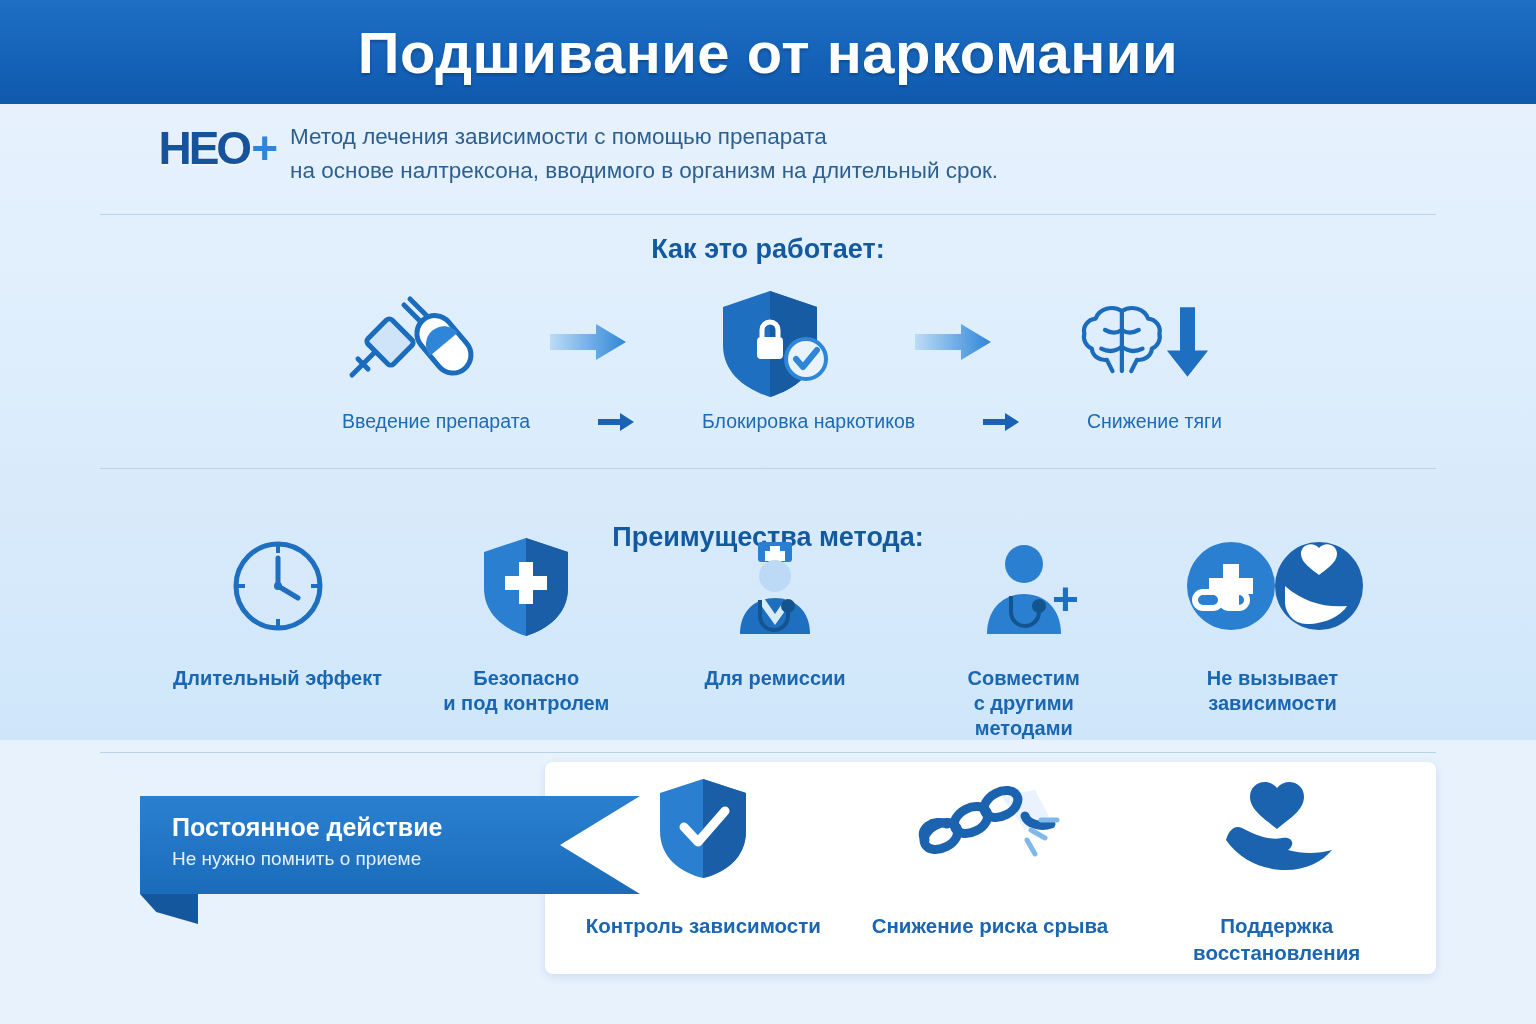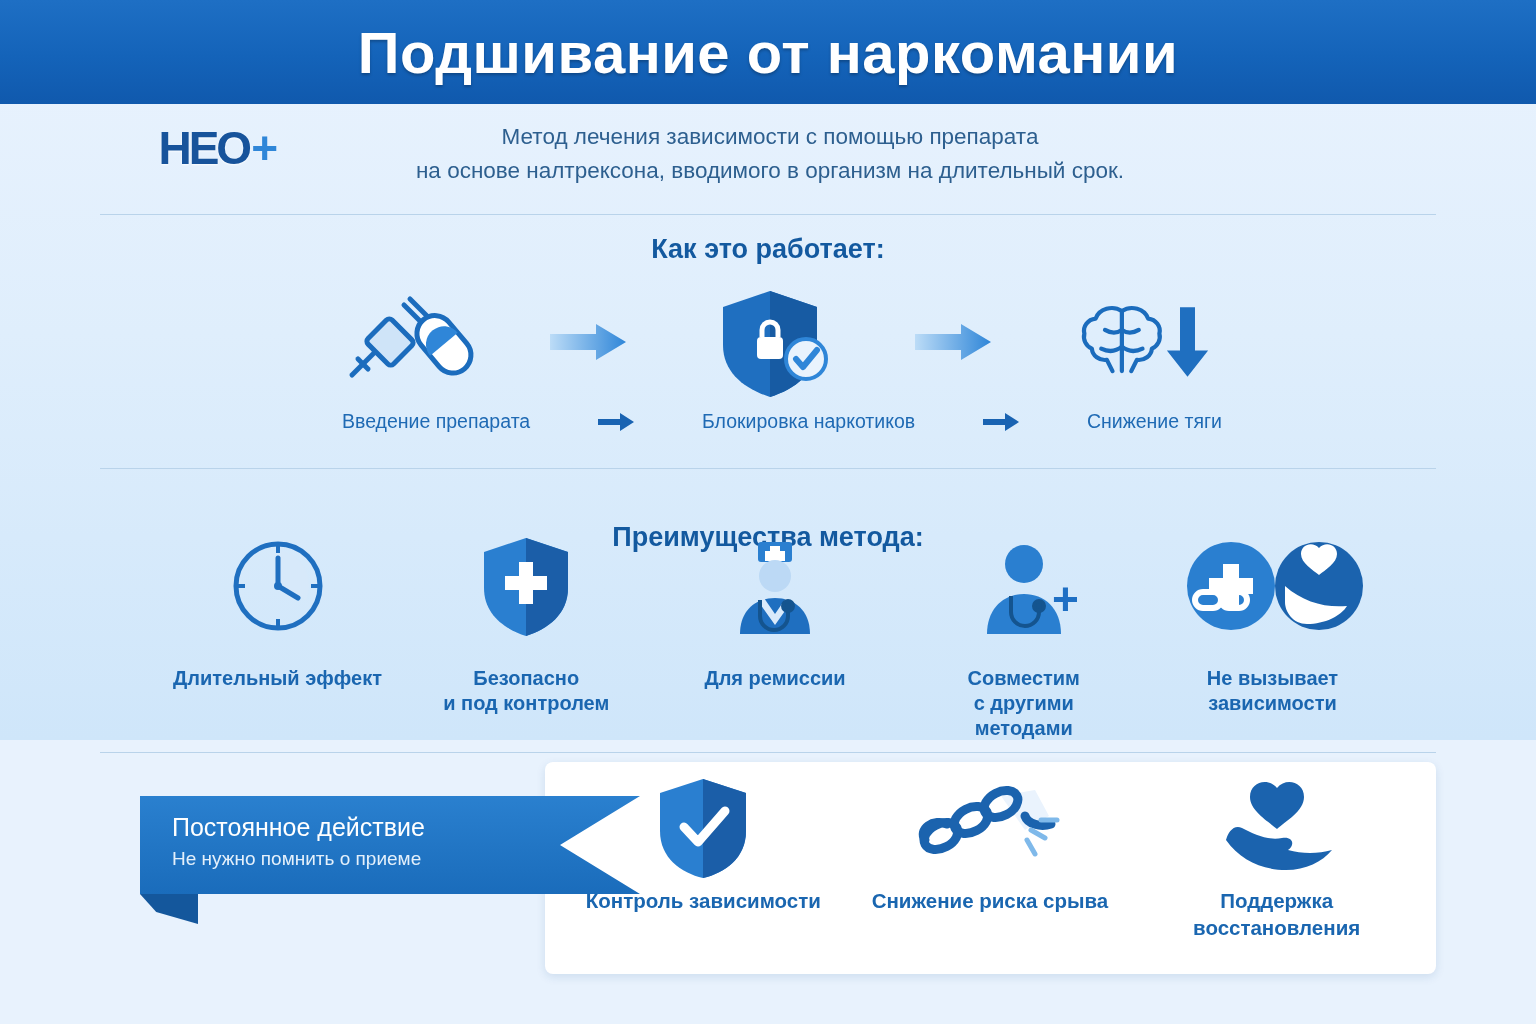--- a/index.html
+++ b/index.html
@@ -65,21 +65,20 @@
     font-size: 46px;
     font-weight: bold;
     margin-left: 2px;
   }
 
   .intro {
     position: absolute;
     left: 290px;
     top: 120px;
     width: 960px;
-    text-align: center;
     color: #2d5f8f;
     font-size: 22.5px;
     line-height: 1.5;
   }
 
   .divider {
     position: absolute;
     left: 100px;
     width: 1336px;
     height: 1px;
@@ -207,20 +206,21 @@
     width: 860px;
     display: flex;
     justify-content: space-around;
     align-items: flex-start;
   }
   .bottom-item {
     width: 250px;
     display: flex;
     flex-direction: column;
     align-items: center;
+    gap: 25px;
   }
   .bottom-icon {
     height: 105px;
     display: flex;
     align-items: center;
     justify-content: center;
   }
   .bottom-label {
     margin-top: 8px;
     color: #1a66b0;
@@ -252,21 +252,21 @@
   }
   .ribbon-text {
     position: absolute;
     left: 172px;
     top: 812px;
     width: 400px;
   }
   .ribbon-title {
     color: #ffffff;
     font-size: 25px;
-    font-weight: normal;
+    font-weight: bold;
     line-height: 1.2;
   }
   .ribbon-sub {
     color: #e4f0fb;
     font-size: 19px;
     margin-top: 6px;
   }
 </style>
 </head>
 <body>

